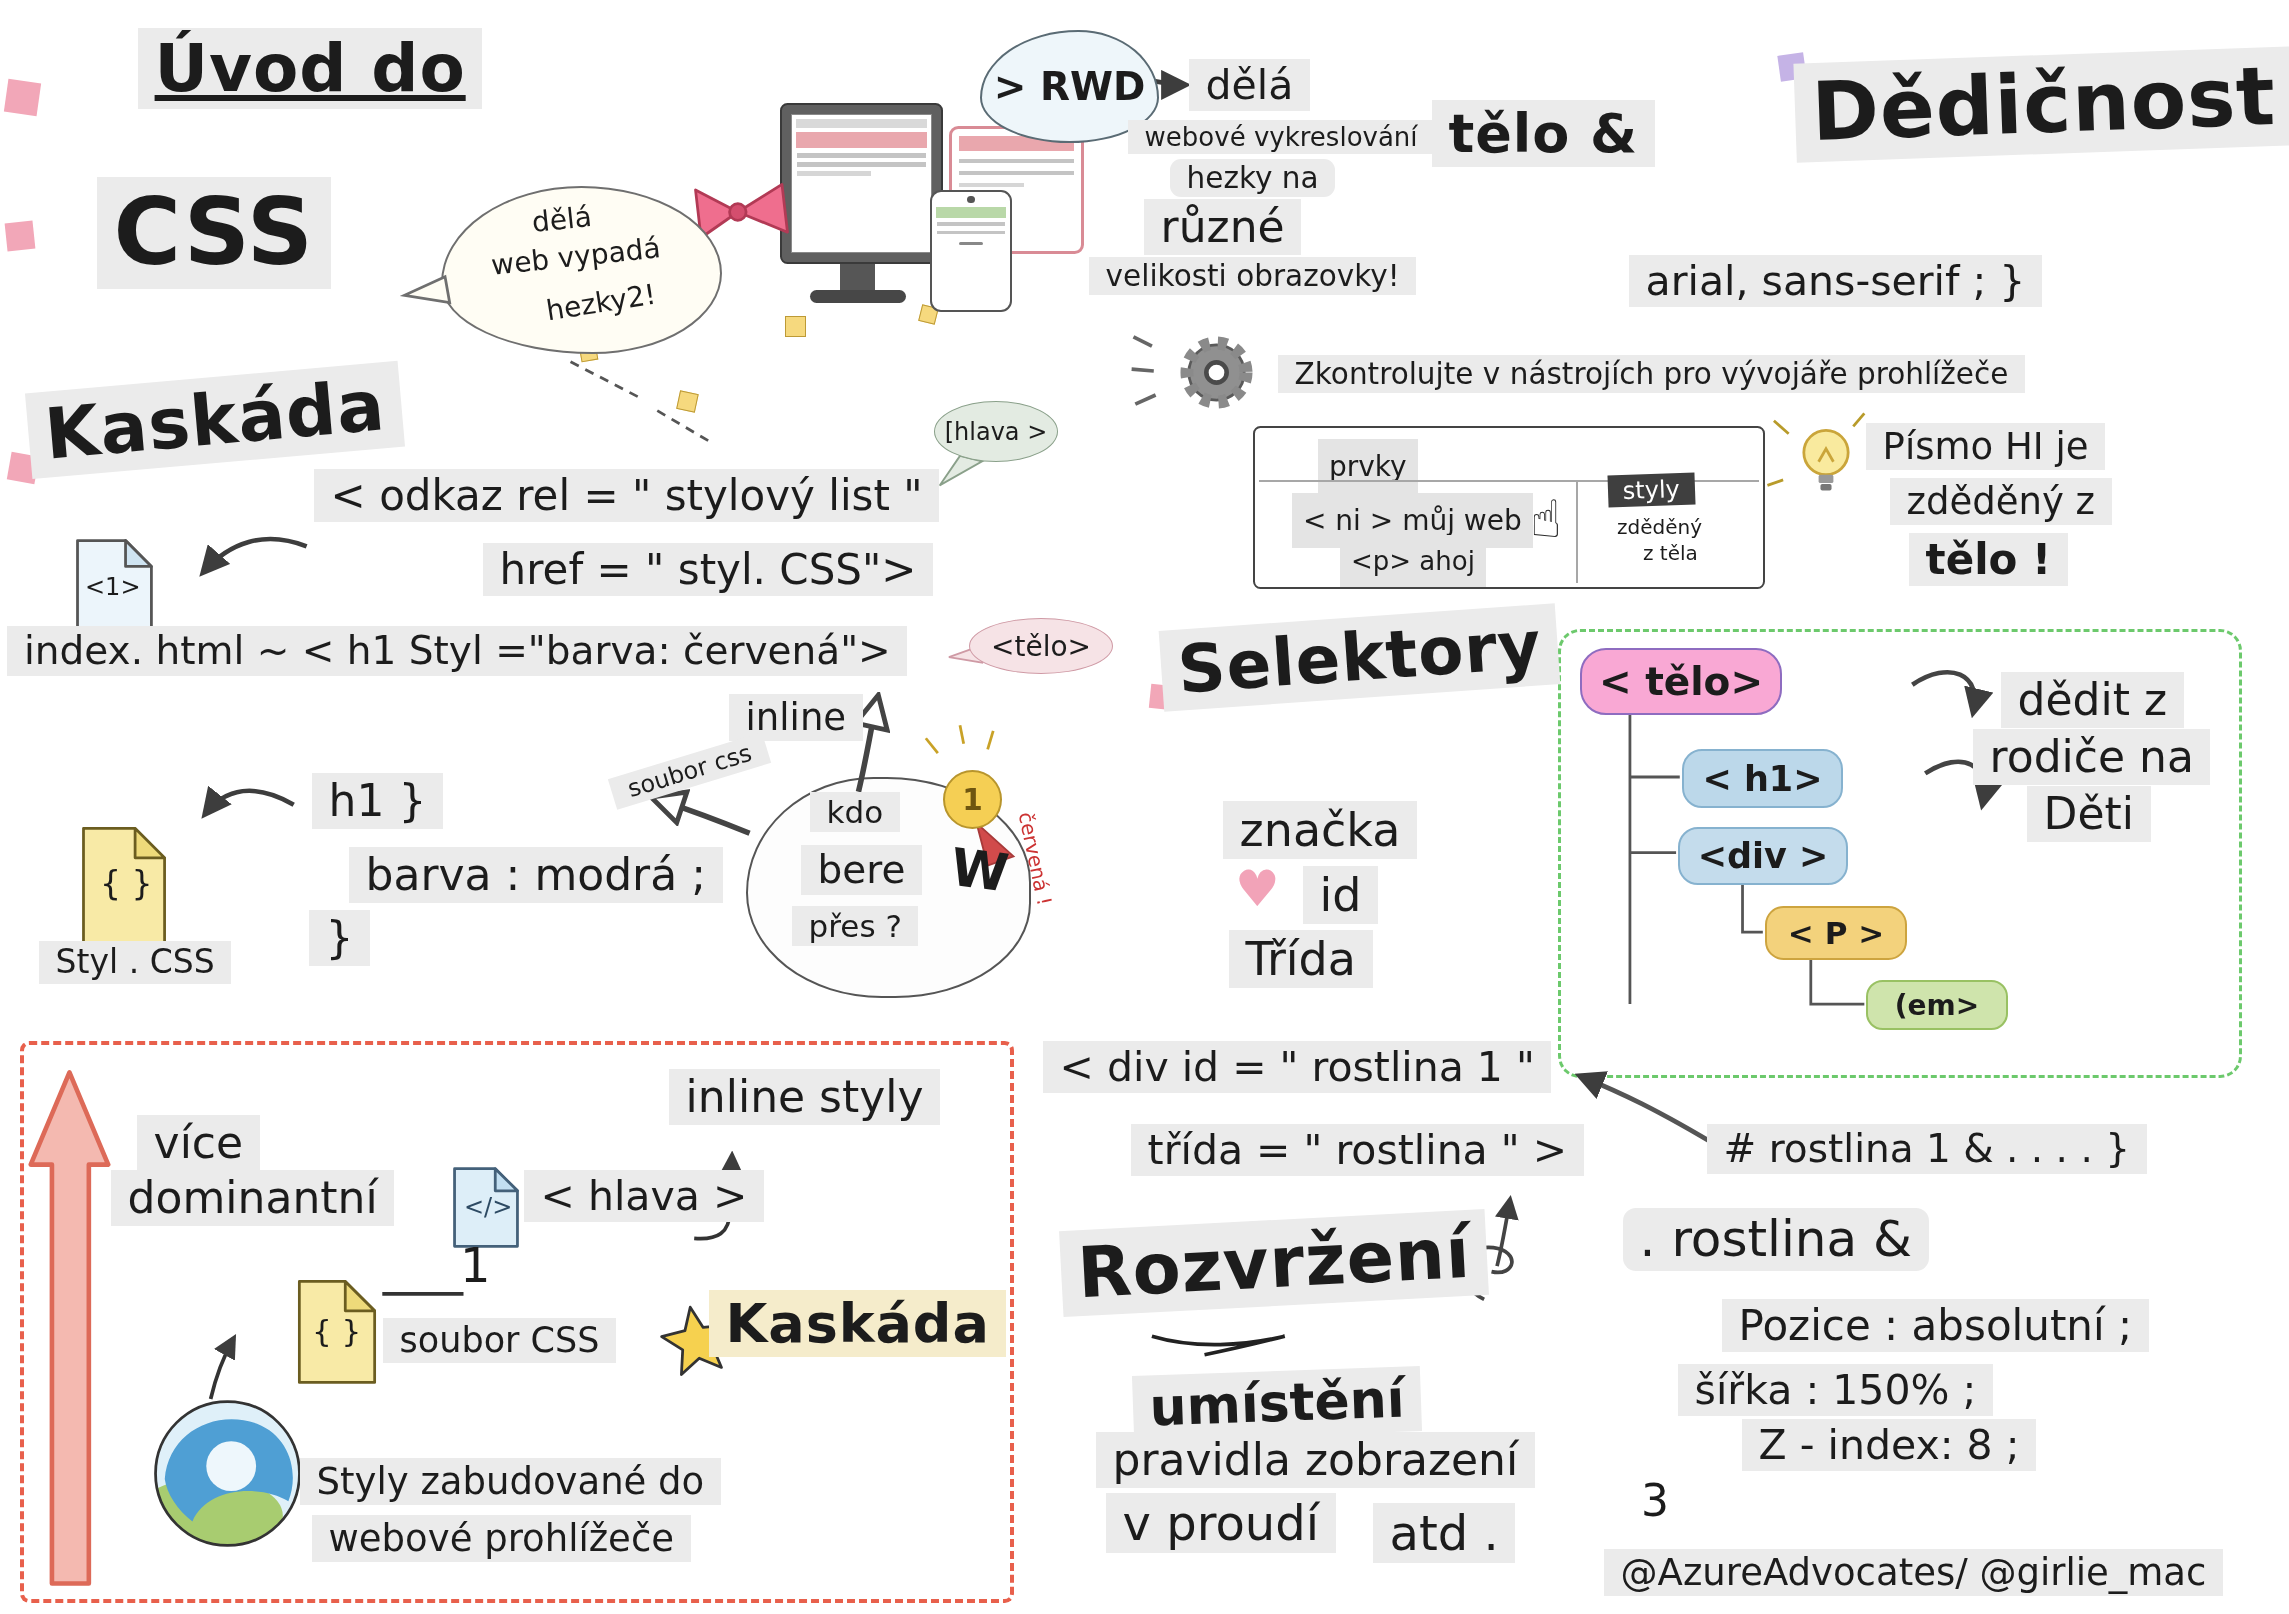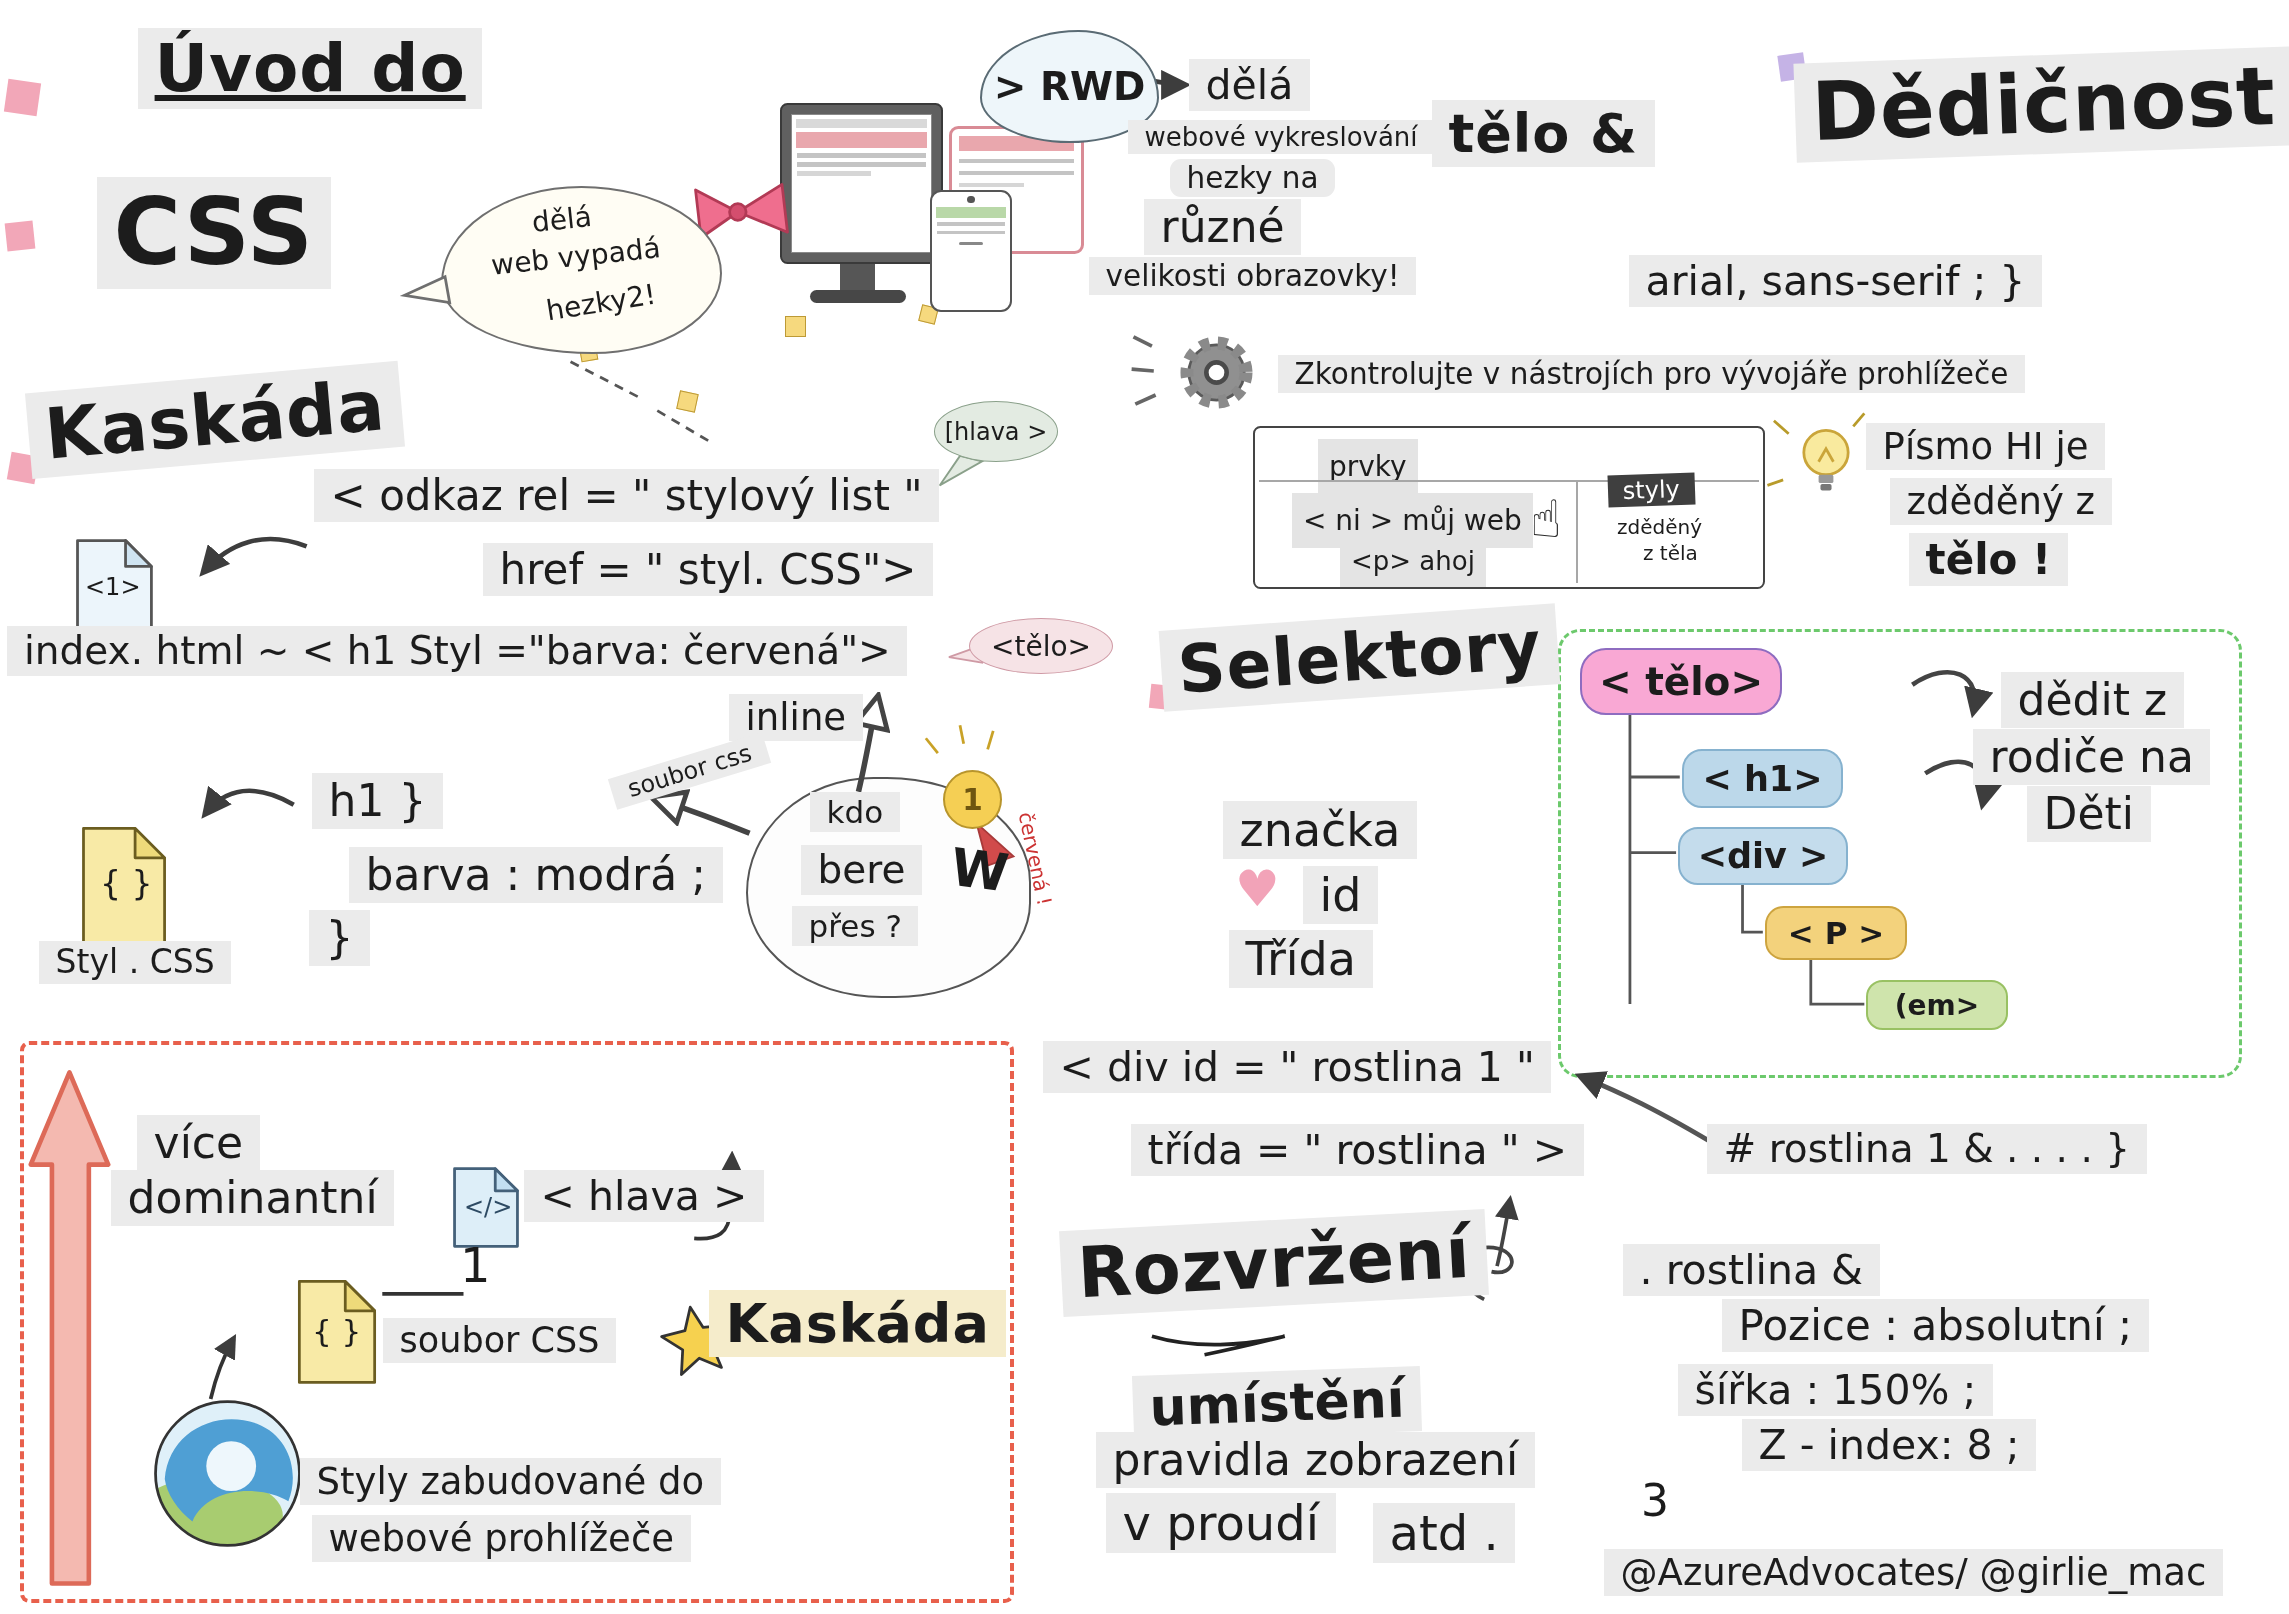--- a/index.html
+++ b/index.html
@@ -161,20 +161,21 @@
 <div class="plain" style="left:100px;top:866px;font-size:33px;">{ }</div>
 <div class="hl" style="left:39px;top:941px;font-size:33px;">Styl . CSS</div>
 
 <div class="hl" style="left:1043px;top:1041px;font-size:41px;">&lt; div id = " rostlina 1 "</div>
 <div class="hl" style="left:1131px;top:1124px;font-size:41px;">třída = " rostlina " &gt;</div>
 <div class="hl" style="left:1707px;top:1124px;font-size:39px;"># rostlina 1 &amp; . . . . }</div>
 
 <div class="shape" style="left:20px;top:1041px;width:986px;height:554px;border:4.6px dashed #e8604c;border-radius:9.2px;z-index:1;"></div>
 <div class="hl" style="left:137px;top:1115px;font-size:44px;">více</div>
 <div class="hl" style="left:111px;top:1170px;font-size:44px;">dominantní</div>
+<div class="hl" style="left:669px;top:1069px;font-size:44px;">inline styly</div>
 <svg class="icon" style="left:449px;top:1163px;" width="74" height="89" viewBox="0 0 80 96">
   <path d="M6,6 H50 L74,30 V90 H6 Z" fill="#ddeef8" stroke="#44617a" stroke-width="3" stroke-linejoin="round"></path>
   <path d="M50,6 V30 H74 Z" fill="#c2dff2" stroke="#44617a" stroke-width="3" stroke-linejoin="round"></path>
 </svg>
 <div class="plain" style="left:464px;top:1194px;font-size:24px;color:#2d4a63;">&lt;/&gt;</div>
 <div class="hl" style="left:524px;top:1170px;font-size:41px;">&lt; hlava &gt;</div>
 <div class="plain" style="left:460px;top:1239px;font-size:48px;">1</div>
 <svg class="icon" style="left:292px;top:1274px;" width="90" height="115" viewBox="0 0 98 125">
   <path d="M8,8 H58 L90,40 V118 H8 Z" fill="#f8eaa6" stroke="#6b5d20" stroke-width="3" stroke-linejoin="round"></path>
   <path d="M58,8 V40 H90 Z" fill="#eeda7a" stroke="#6b5d20" stroke-width="3" stroke-linejoin="round"></path>
@@ -201,21 +202,21 @@
 </svg>
 <div class="hl" style="left:300px;top:1458px;font-size:37px;">Styly zabudované do</div>
 <div class="hl" style="left:312px;top:1515px;font-size:37px;">webové prohlížeče</div>
 
 <div class="hl big" style="left:1061px;top:1220px;font-size:70px;transform:rotate(-3deg);">Rozvržení</div>
 <div class="hl" style="left:1133px;top:1371px;font-size:52px;font-weight:700;transform:rotate(-2deg);">umístění</div>
 <div class="hl" style="left:1096px;top:1432px;font-size:44px;">pravidla zobrazení</div>
 <div class="hl" style="left:1106px;top:1493px;font-size:48px;">v proudí</div>
 <div class="hl" style="left:1373px;top:1503px;font-size:48px;">atd .</div>
 
-<div class="hl" style="left:1623px;top:1244px;font-size:41px;">. rostlina &amp;</div>
+<div class="hl" style="left:1623px;top:1208px;font-size:50px;border-radius:13px;">. rostlina &amp;</div>
 <div class="hl" style="left:1678px;top:1299px;font-size:42px;margin-left:44px;">Pozice : absolutní ;</div>
 <div class="hl" style="left:1678px;top:1364px;font-size:41px;">šířka : 150% ;</div>
 <div class="hl" style="left:1742px;top:1419px;font-size:41px;">Z - index: 8 ;</div>
 <div class="plain" style="left:1641px;top:1477px;font-size:44px;">3</div>
 
 <div class="hl" style="left:1604px;top:1549px;font-size:37px;">@AzureAdvocates/ @girlie_mac</div>
 
 <svg style="position:absolute;left:0;top:0;z-index:3;pointer-events:none;" width="2290" height="1614" viewBox="0 0 2481 1749">
   <defs>
     <marker id="ah" viewBox="0 0 10 10" refX="8" refY="5" markerWidth="6.5" markerHeight="6.5" orient="auto-start-reverse">

